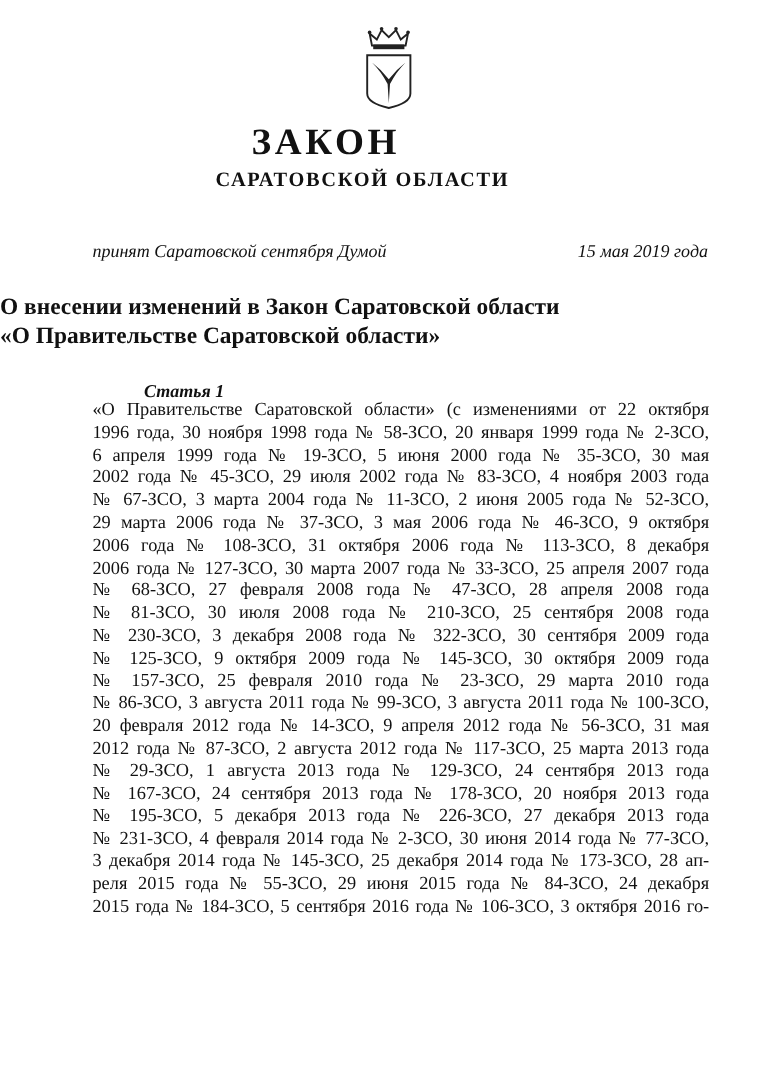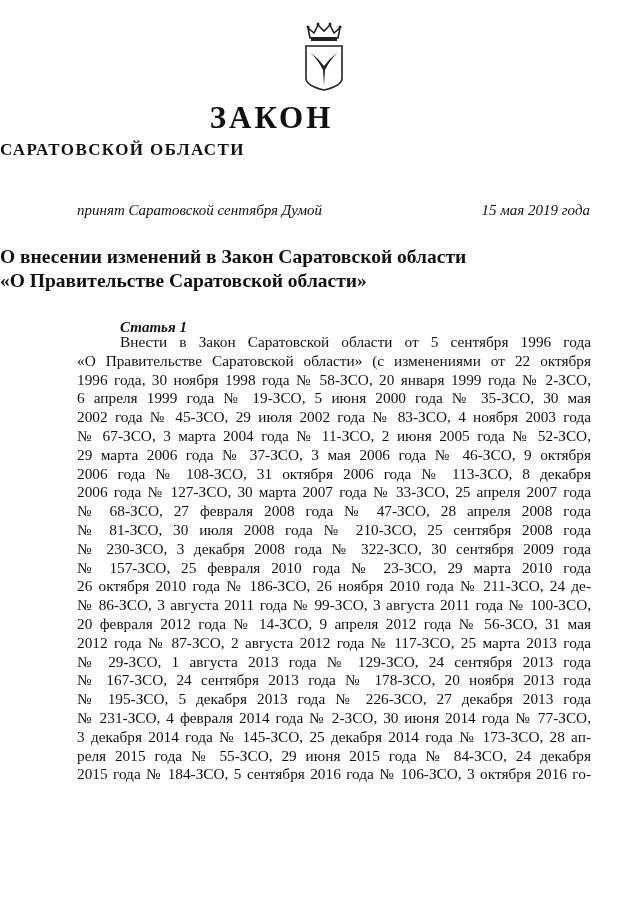--- a/index.html
+++ b/index.html
@@ -1,21 +1,21 @@
 <!DOCTYPE html>
 <html><head>
 <meta charset="utf-8">
 <style>
   html, body { margin: 0; padding: 0; background: #ffffff; }
   body { width: 640px; height: 905px; position: relative; overflow: hidden;
          font-family: "Liberation Serif", "DejaVu Serif", serif; color: #111; }
   .emblem { position: absolute; left: 302px; top: 18px; width: 44px; height: 74px; }
   .title { position: absolute; left: 0; width: 543px; text-align: center; top: 100px;
            font-size: 31px; font-weight: bold; letter-spacing: 3px; }
-  .subtitle { position: absolute; left: 0; width: 604px; top: 140px;
+  .subtitle { position: absolute; left: 0; width: 604px; text-align: center; top: 140px;
               font-size: 17px; font-weight: bold; letter-spacing: 1.4px; }
   .adopted { position: absolute; left: 77px; top: 202px; font-size: 15px; font-style: italic; }
   .date { position: absolute; right: 50px; top: 202px; font-size: 15px; font-style: italic; }
   .heading { position: absolute; left: 0; width: 640px; text-align: left; top: 245px;
              font-size: 19.5px; font-weight: bold; line-height: 24px; }
   .article { position: absolute; left: 120px; top: 319px; font-size: 15px; font-weight: bold; font-style: italic; }
   .body { position: absolute; left: 77px; top: 333px; width: 514px; font-size: 15.3px; line-height: 18.8px; }
   .line { display: block; white-space: nowrap; text-align: justify; text-align-last: justify; }
   .line.first { padding-left: 43px; }
   .line.last { text-align-last: justify; }
@@ -46,34 +46,33 @@
 <div class="date">15 мая 2019 года</div>
 
 <div class="heading">
   <div>О внесении изменений в Закон Саратовской области</div>
   <div>«О Правительстве Саратовской области»</div>
 </div>
 
 <div class="article">Статья 1</div>
 
 <div class="body">
-  <span class="line first">Внести в Закон Саратовской области от 5 сентября 1996 года</span>
   <span class="line">«О Правительстве Саратовской области» (с изменениями от 22 октября</span>
   <span class="line">1996 года, 30 ноября 1998 года № 58-ЗСО, 20 января 1999 года № 2-ЗСО,</span>
   <span class="line">6 апреля 1999 года № 19-ЗСО, 5 июня 2000 года № 35-ЗСО, 30 мая</span>
   <span class="line">2002 года № 45-ЗСО, 29 июля 2002 года № 83-ЗСО, 4 ноября 2003 года</span>
   <span class="line">№ 67-ЗСО, 3 марта 2004 года № 11-ЗСО, 2 июня 2005 года № 52-ЗСО,</span>
   <span class="line">29 марта 2006 года № 37-ЗСО, 3 мая 2006 года № 46-ЗСО, 9 октября</span>
   <span class="line">2006 года № 108-ЗСО, 31 октября 2006 года № 113-ЗСО, 8 декабря</span>
   <span class="line">2006 года № 127-ЗСО, 30 марта 2007 года № 33-ЗСО, 25 апреля 2007 года</span>
   <span class="line">№ 68-ЗСО, 27 февраля 2008 года № 47-ЗСО, 28 апреля 2008 года</span>
   <span class="line">№ 81-ЗСО, 30 июля 2008 года № 210-ЗСО, 25 сентября 2008 года</span>
   <span class="line">№ 230-ЗСО, 3 декабря 2008 года № 322-ЗСО, 30 сентября 2009 года</span>
+  <span class="line">№ 125-ЗСО, 9 октября 2009 года № 145-ЗСО, 30 октября 2009 года</span>
   <span class="line">№ 157-ЗСО, 25 февраля 2010 года № 23-ЗСО, 29 марта 2010 года</span>
-  <span class="line">26 октября 2010 года № 186-ЗСО, 26 ноября 2010 года № 211-ЗСО, 24 де-</span>
   <span class="line">№ 86-ЗСО, 3 августа 2011 года № 99-ЗСО, 3 августа 2011 года № 100-ЗСО,</span>
   <span class="line">20 февраля 2012 года № 14-ЗСО, 9 апреля 2012 года № 56-ЗСО, 31 мая</span>
   <span class="line">2012 года № 87-ЗСО, 2 августа 2012 года № 117-ЗСО, 25 марта 2013 года</span>
   <span class="line">№ 29-ЗСО, 1 августа 2013 года № 129-ЗСО, 24 сентября 2013 года</span>
   <span class="line">№ 167-ЗСО, 24 сентября 2013 года № 178-ЗСО, 20 ноября 2013 года</span>
   <span class="line">№ 195-ЗСО, 5 декабря 2013 года № 226-ЗСО, 27 декабря 2013 года</span>
   <span class="line">№ 231-ЗСО, 4 февраля 2014 года № 2-ЗСО, 30 июня 2014 года № 77-ЗСО,</span>
   <span class="line">3 декабря 2014 года № 145-ЗСО, 25 декабря 2014 года № 173-ЗСО, 28 ап-</span>
   <span class="line">реля 2015 года № 55-ЗСО, 29 июня 2015 года № 84-ЗСО, 24 декабря</span>
   <span class="line last">2015 года № 184-ЗСО, 5 сентября 2016 года № 106-ЗСО, 3 октября 2016 го-</span>

